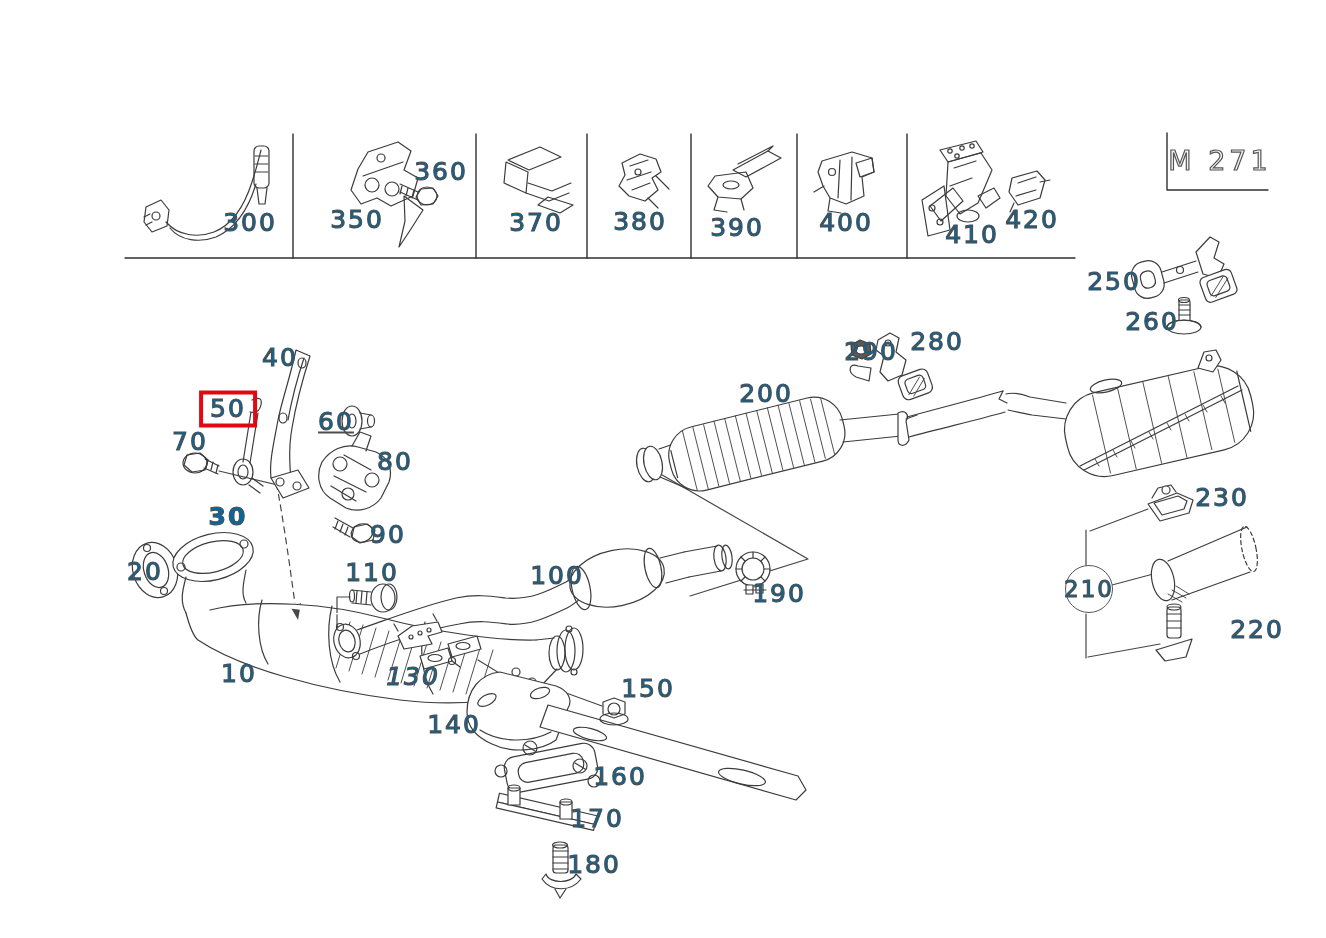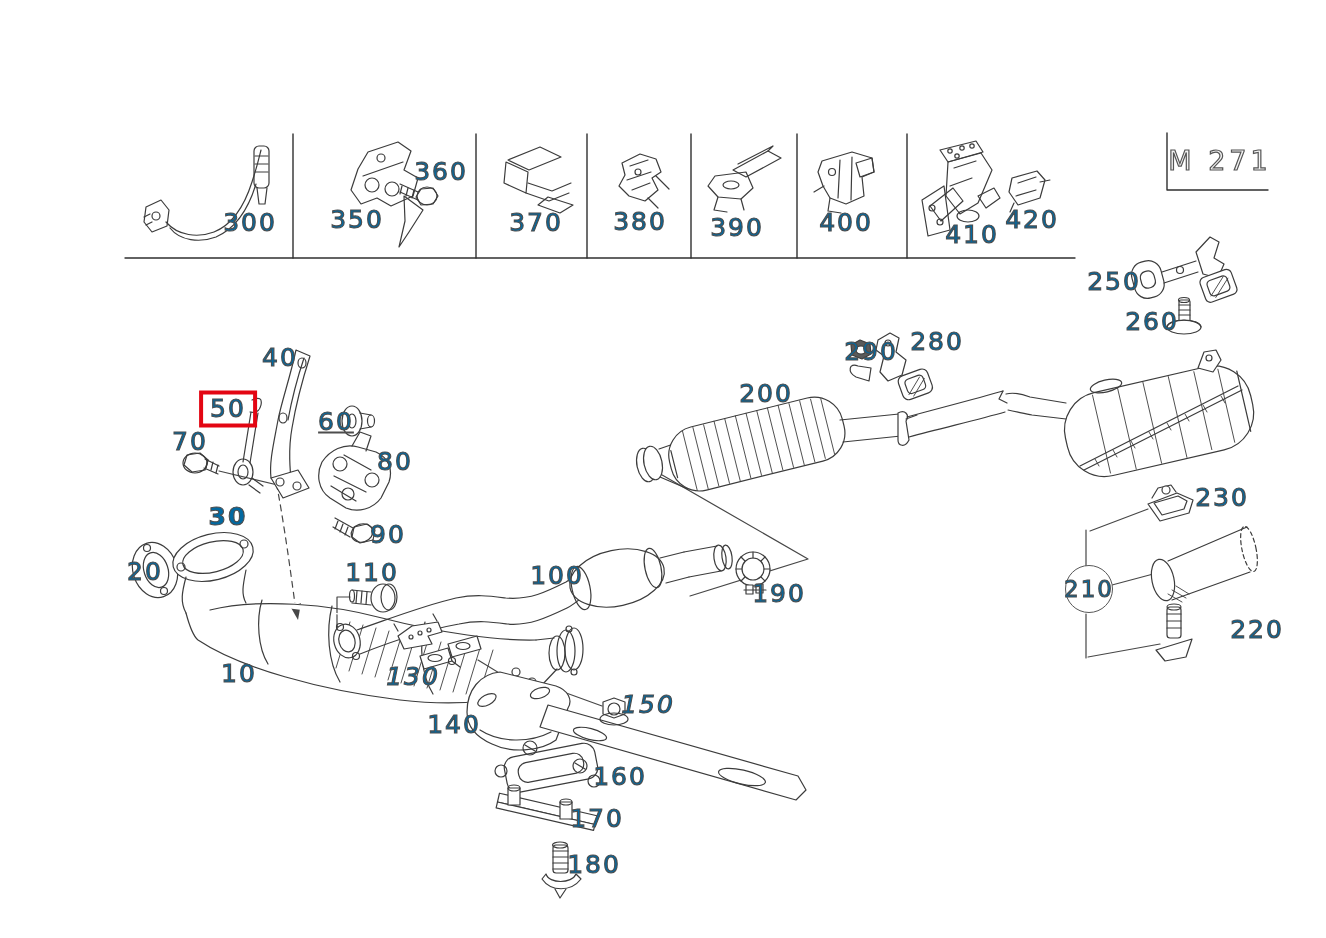--- a/index.html
+++ b/index.html
@@ -419,21 +419,21 @@
       <div class="callout" style="left: 280px; top: 357px;">40</div>
       <div class="callout hl" style="left: 228px; top: 409px;">50</div>
       <div class="callout" style="left: 336px; top: 421px; text-decoration: underline;">60</div>
       <div class="callout" style="left: 190px; top: 441px;">70</div>
       <div class="callout" style="left: 395px; top: 461px;">80</div>
       <div class="callout" style="left: 388px; top: 534px;">90</div>
       <div class="callout" style="left: 557px; top: 575px;">100</div>
       <div class="callout" style="left: 372px; top: 572px;">110</div>
       <div class="callout" style="left: 413px; top: 676px; font-style: italic;">130</div>
       <div class="callout" style="left: 454px; top: 724px;">140</div>
-      <div class="callout" style="left: 648px; top: 704px; font-style: italic;">150</div>
+      <div class="callout" style="left: 648px; top: 688px;">150</div>
       <div class="callout" style="left: 620px; top: 776px;">160</div>
       <div class="callout" style="left: 597px; top: 818px;">170</div>
       <div class="callout" style="left: 594px; top: 864px;">180</div>
       <div class="callout" style="left: 779px; top: 593px;">190</div>
       <div class="callout" style="left: 766px; top: 393px;">200</div>
       <div class="callout circled" style="left: 1089px; top: 589px;">210</div>
       <div class="callout" style="left: 1217px; top: 629px; margin-left: 40px;">220</div>
       <div class="callout" style="left: 1222px; top: 497px;">230</div>
       <div class="callout" style="left: 1114px; top: 281px;">250</div>
       <div class="callout" style="left: 1152px; top: 321px;">260</div>

